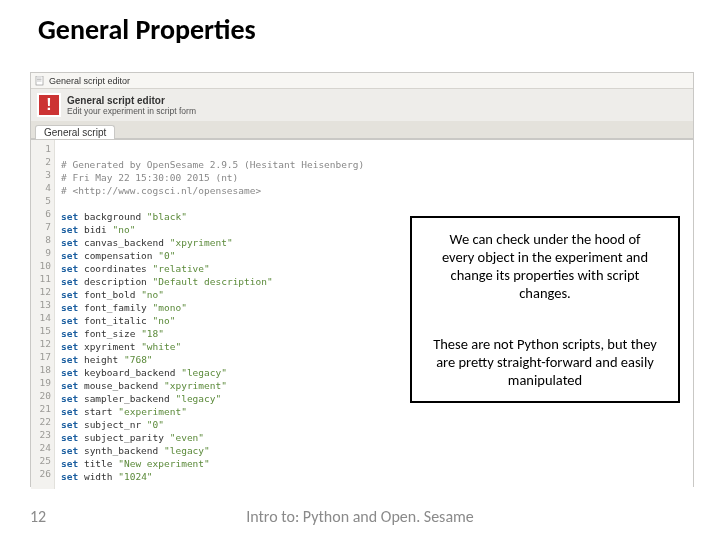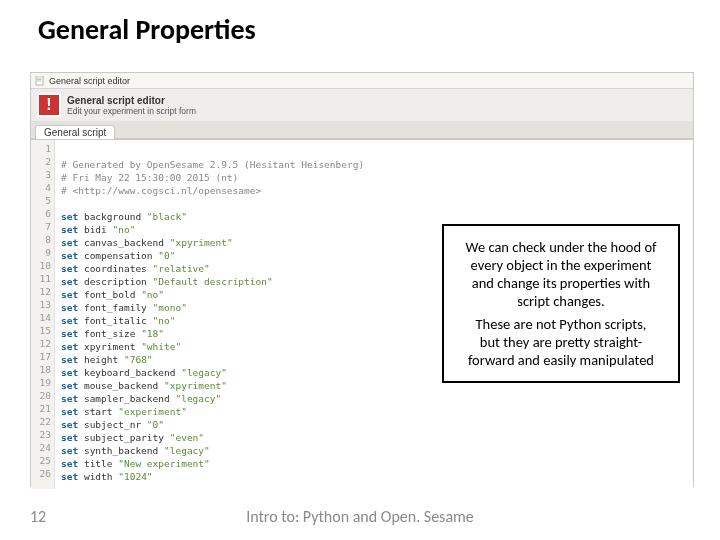--- a/index.html
+++ b/index.html
@@ -92,30 +92,30 @@
     padding: 18px 0 2px 6px;
     color: #333;
   }
   .code .ln { height: 13px; white-space: pre; }
   .kw { color: #1c5fa0; font-weight: 700; }
   .name { color: #333; }
   .str { color: #5b8a3a; }
   .cmt { color: #888; }
   .callout {
     position: absolute;
-    right: 40px; top: 224px;
-    width: 238px;
+    right: 40px; top: 216px;
+    width: 270px;
     background: #fff;
     border: 2.5px solid #000;
     padding: 12px 20px;
     font-size: 14.5px;
     line-height: 1.25;
     text-align: center;
   }
-  .callout .para2 { margin-top: 4px; }
+  .callout .para2 { margin-top: 32px; }
   .footer-left {
     position: absolute;
     left: 30px; bottom: 14px;
     font-size: 16px; color: #8a8a8a;
   }
   .footer-center {
     position: absolute;
     left: 0; right: 0; bottom: 14px;
     text-align: center;
     font-size: 16px; color: #8a8a8a;

